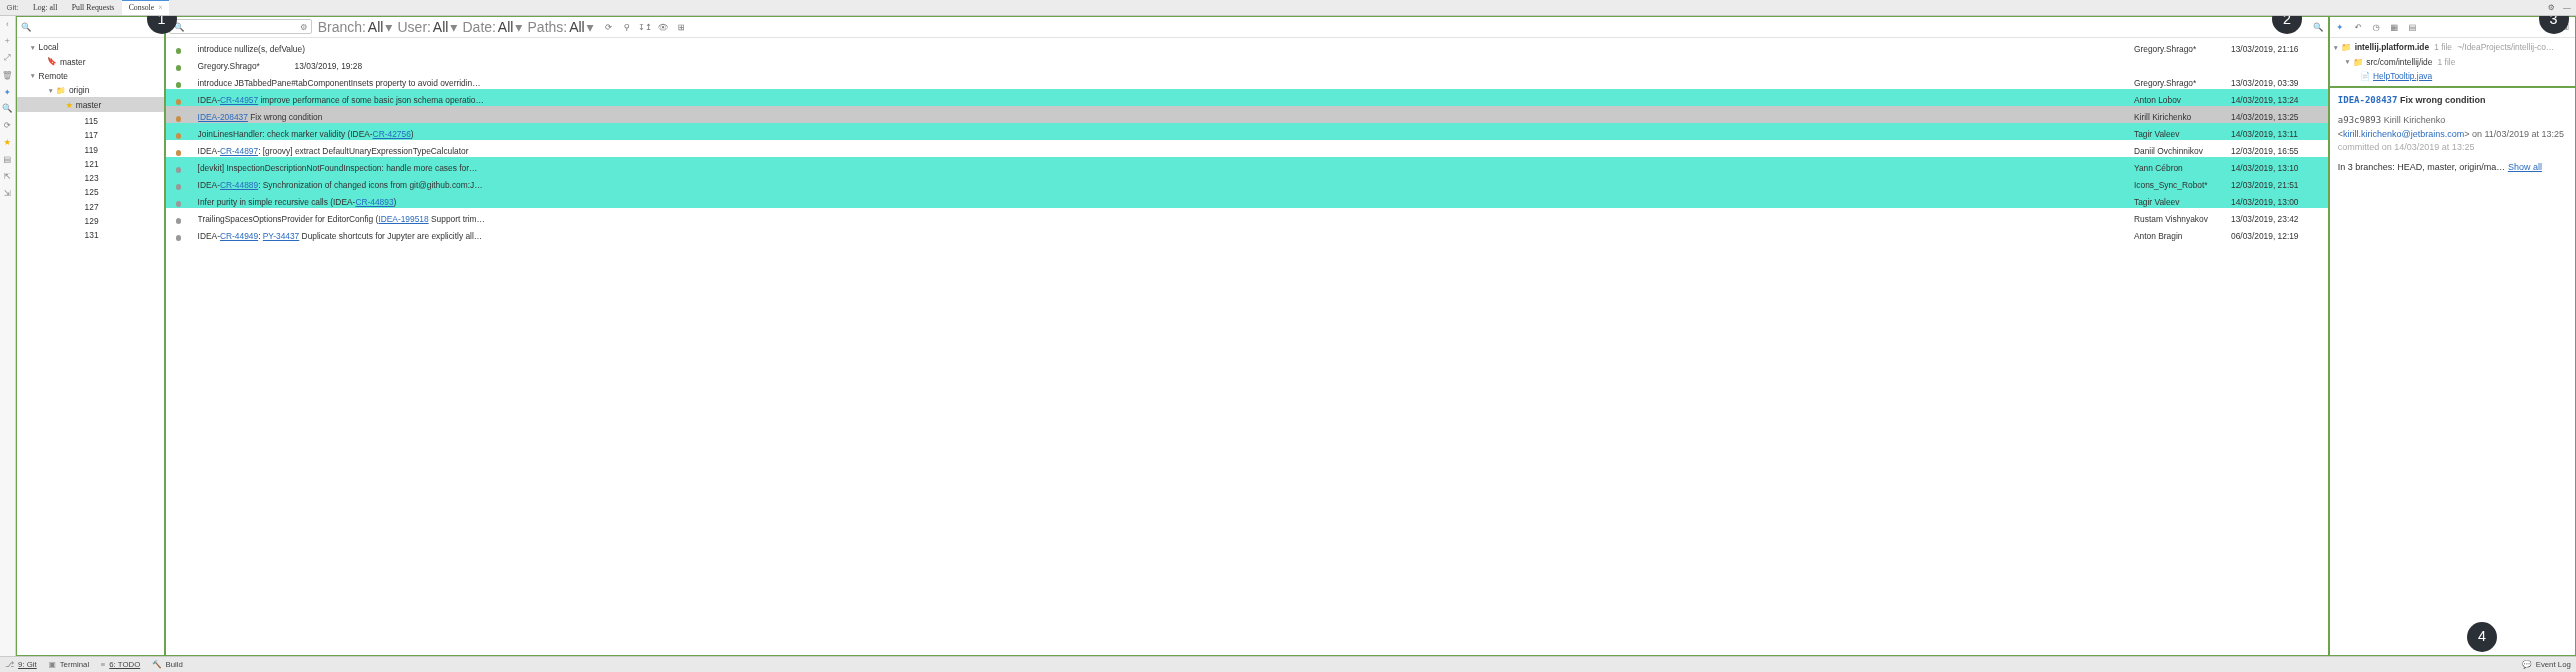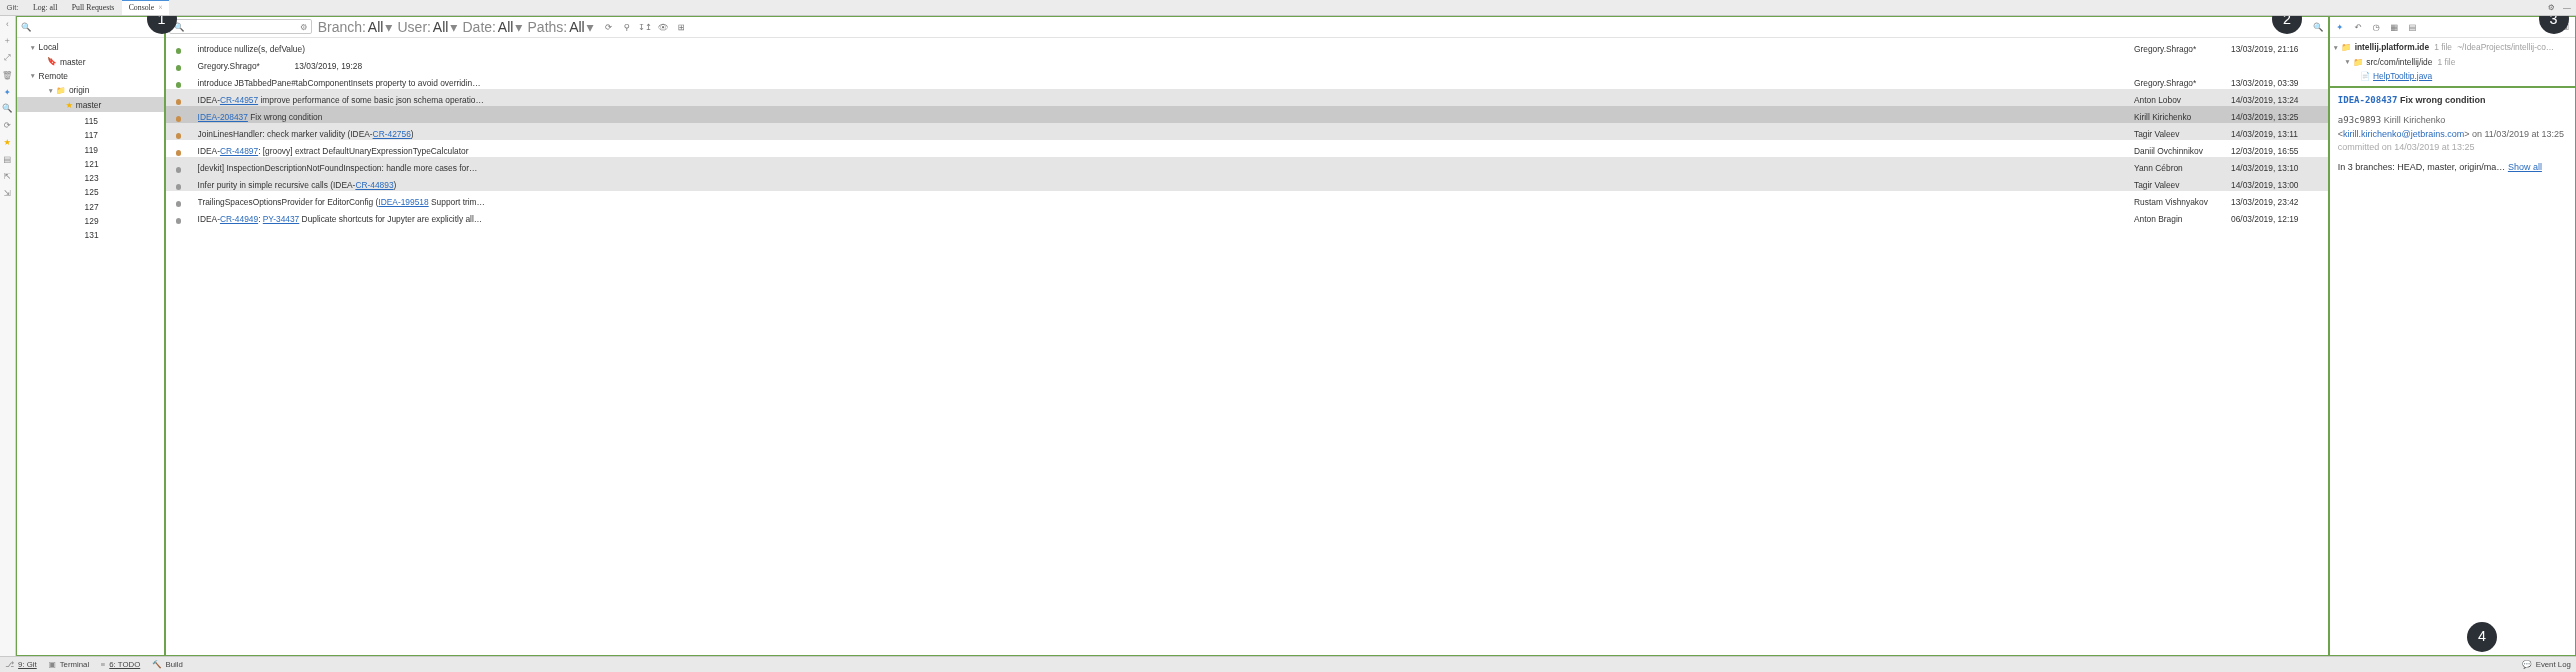--- a/index.html
+++ b/index.html
@@ -54,21 +54,21 @@
   .log-row { display: flex; align-items: flex-end; height: 17px; padding-left: 10px; border-bottom: 0.6px solid transparent; }
   .log-row .graph { width: 22px; display: flex; align-items: center; justify-content: flex-start; gap: 1.3px; }
   .dot { width: 5.2px; height: 5.2px; border-radius: 50%; }
   .dotG { background: #6da34d; }
   .dotO { background: #c98f4a; }
   .dotB { background: #999; }
   .log-row .msg { flex: 1; white-space: nowrap; overflow: hidden; text-overflow: ellipsis; padding-right: 6.5px; }
   .log-row .author { width: 97px; white-space: nowrap; overflow: hidden; }
   .log-row .date { width: 97px; text-align: left; white-space: nowrap; }
   .log-row.sel { background: #c9c9c9; }
-  .log-row.hl { background: #e5e5e5; }
+  .log-row.hl { background: #5eead4; }
   .link { color: #2a6bbf; text-decoration: underline; }
 
   
   .rightcol { width: 247px; display: flex; flex-direction: column; }
   .panel3 { background: #fff; display: flex; flex-direction: column; }
   .details-toolbar { display: flex; align-items: center; height: 21px; border-bottom: 0.6px solid #e3e3e3; padding: 0 3.9px; gap: 6.5px; }
   .file-tree { padding: 2.6px 0; }
   .file-row { display: flex; align-items: center; height: 14.3px; white-space: nowrap; overflow: hidden; }
   .file-row .arrow { width: 9px; color: #888; font-size: 6.5px; }
   .file-row.i0 { padding-left: 2.6px; }
@@ -289,20 +289,28 @@
               <span class="dot dotB"></span>
             </div>
             <div class="msg">[devkit] InspectionDescriptionNotFoundInspection: handle more cases for…</div>
             <div class="author">Yann Cébron</div>
             <div class="date">14/03/2019, 13:10</div>
           </div>
           <div class="log-row hl">
             <div class="graph">
               <span class="dot dotB"></span>
             </div>
+            <div class="msg">IDEA-<span class="link">CR-44889</span>: Synchronization of changed icons from git@github.com:J…</div>
+            <div class="author">Icons_Sync_Robot*</div>
+            <div class="date">12/03/2019, 21:51</div>
+          </div>
+          <div class="log-row hl">
+            <div class="graph">
+              <span class="dot dotB"></span>
+            </div>
             <div class="msg">Infer purity in simple recursive calls (IDEA-<span class="link">CR-44893</span>)</div>
             <div class="author">Tagir Valeev</div>
             <div class="date">14/03/2019, 13:00</div>
           </div>
           <div class="log-row">
             <div class="graph">
               <span class="dot dotB"></span>
             </div>
             <div class="msg">TrailingSpacesOptionsProvider for EditorConfig (<span class="link">IDEA-199518</span> Support trim…</div>
             <div class="author">Rustam Vishnyakov</div>

